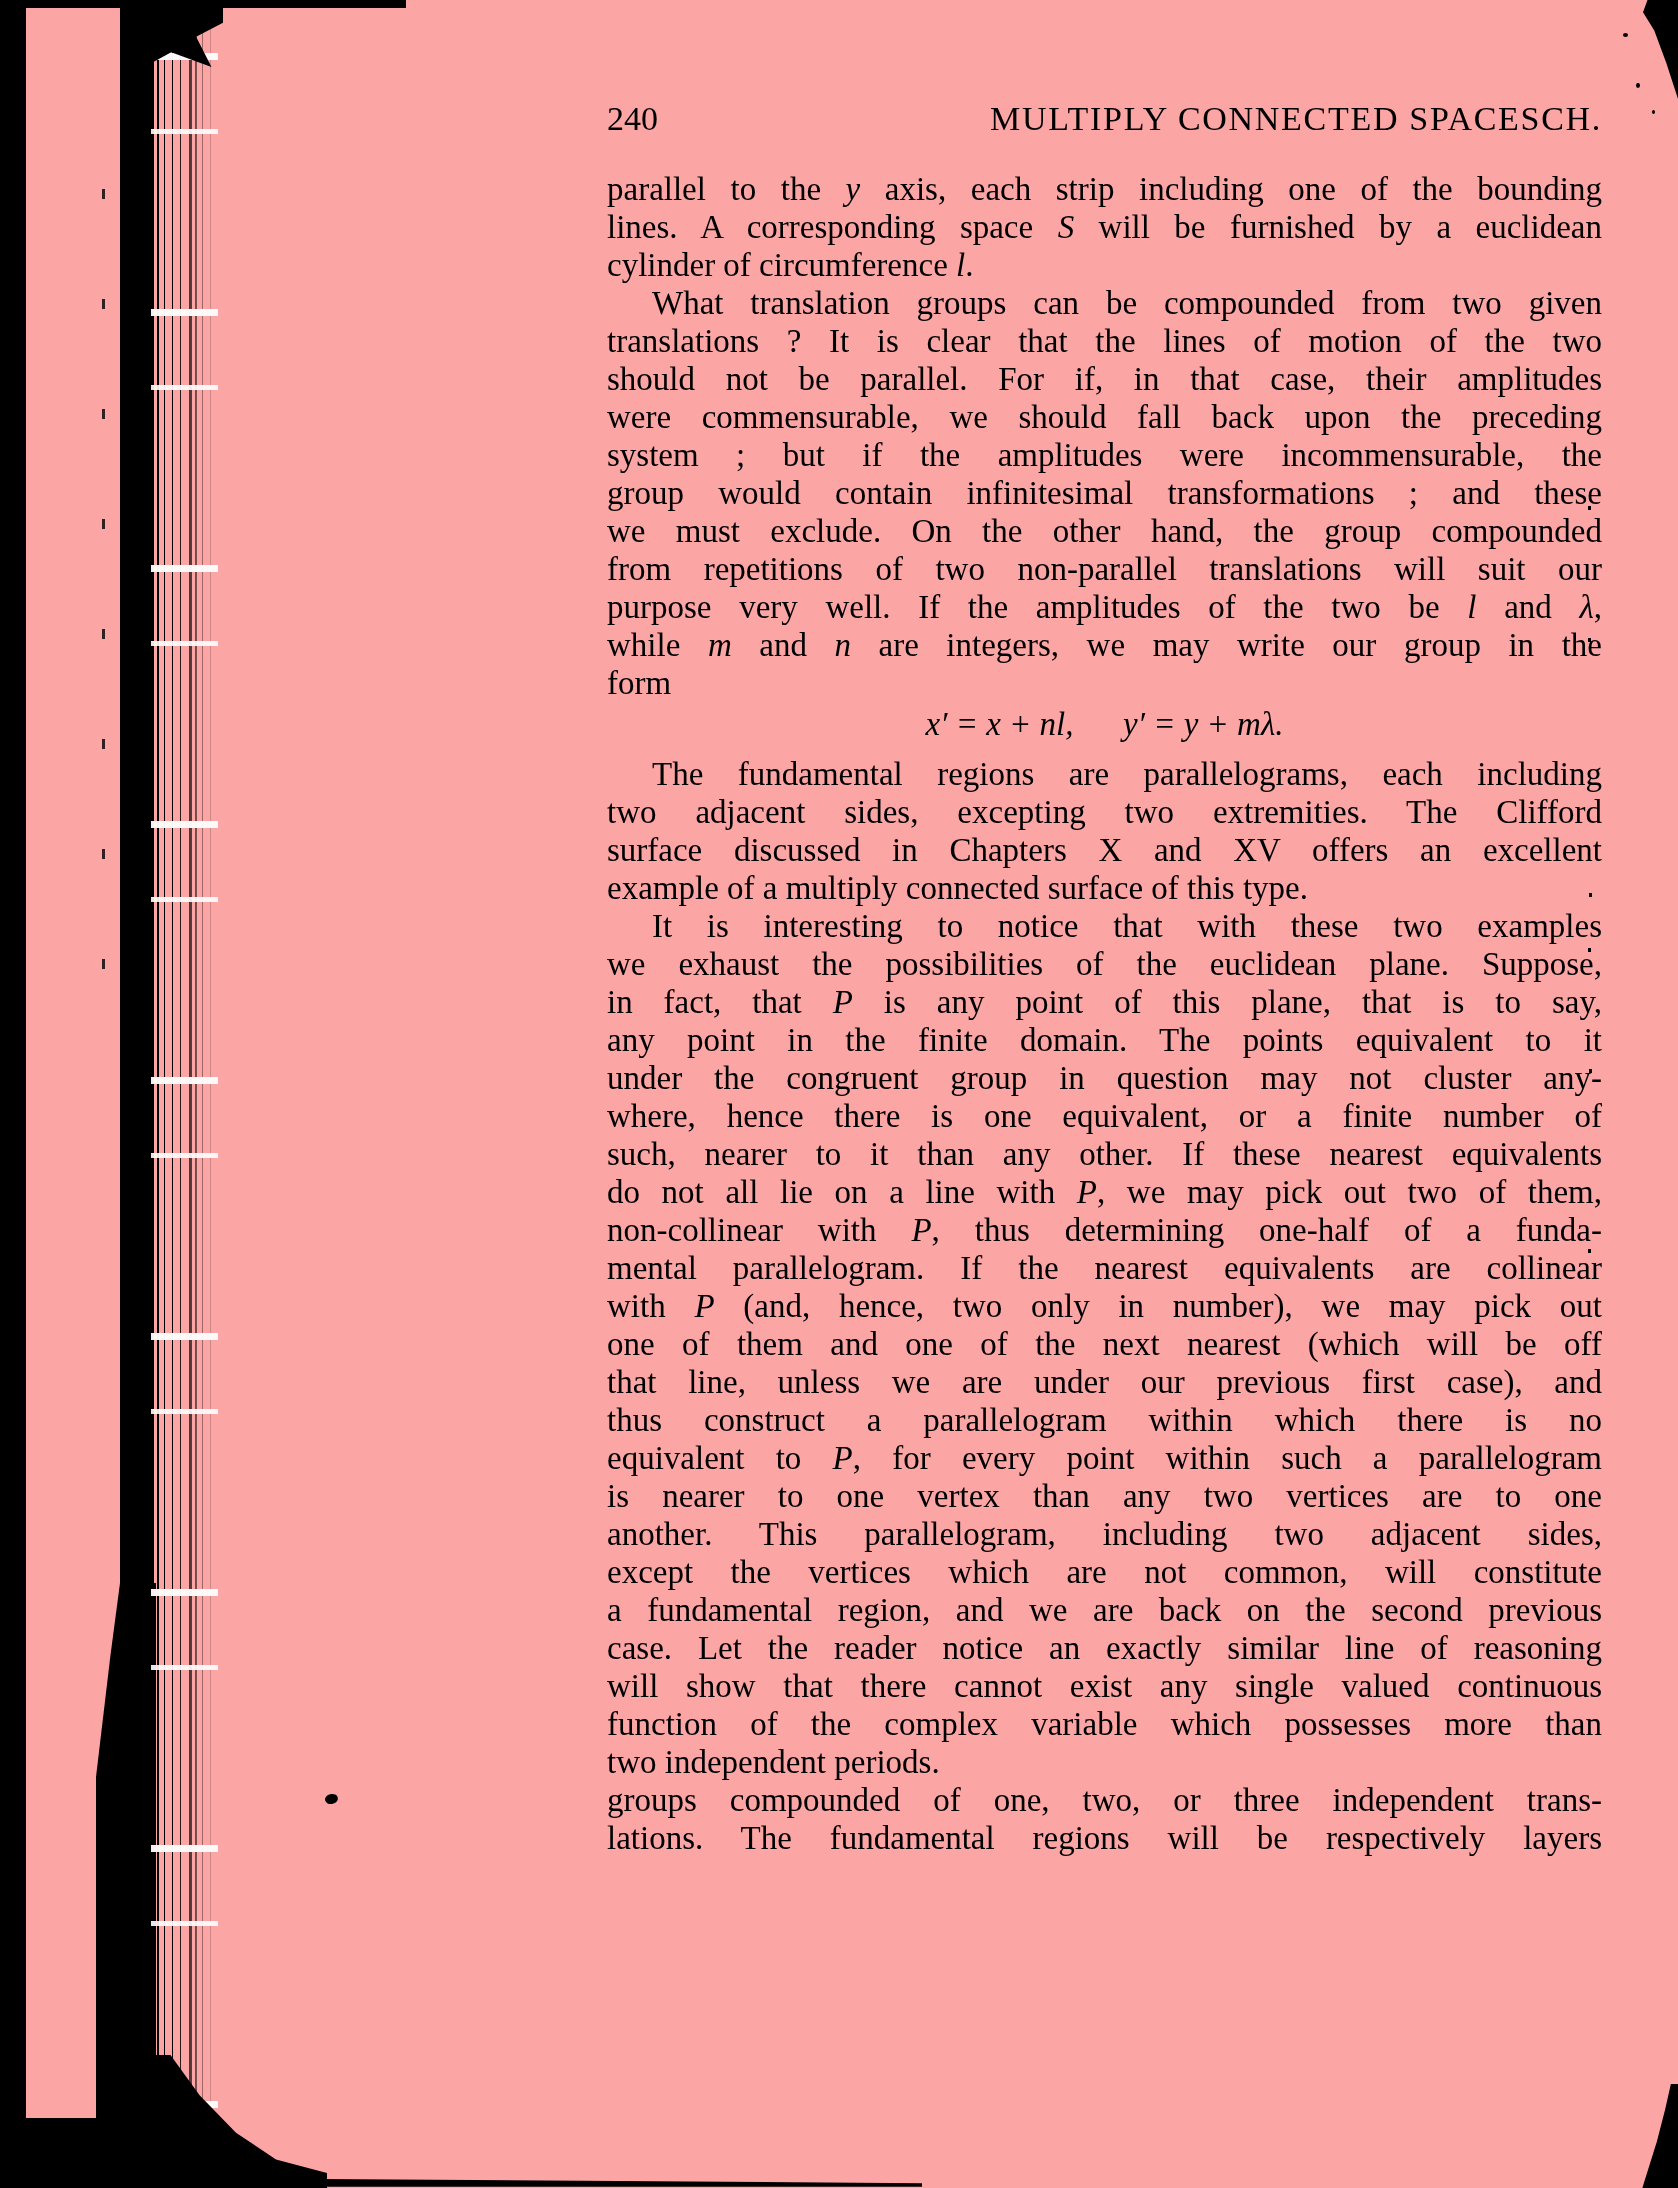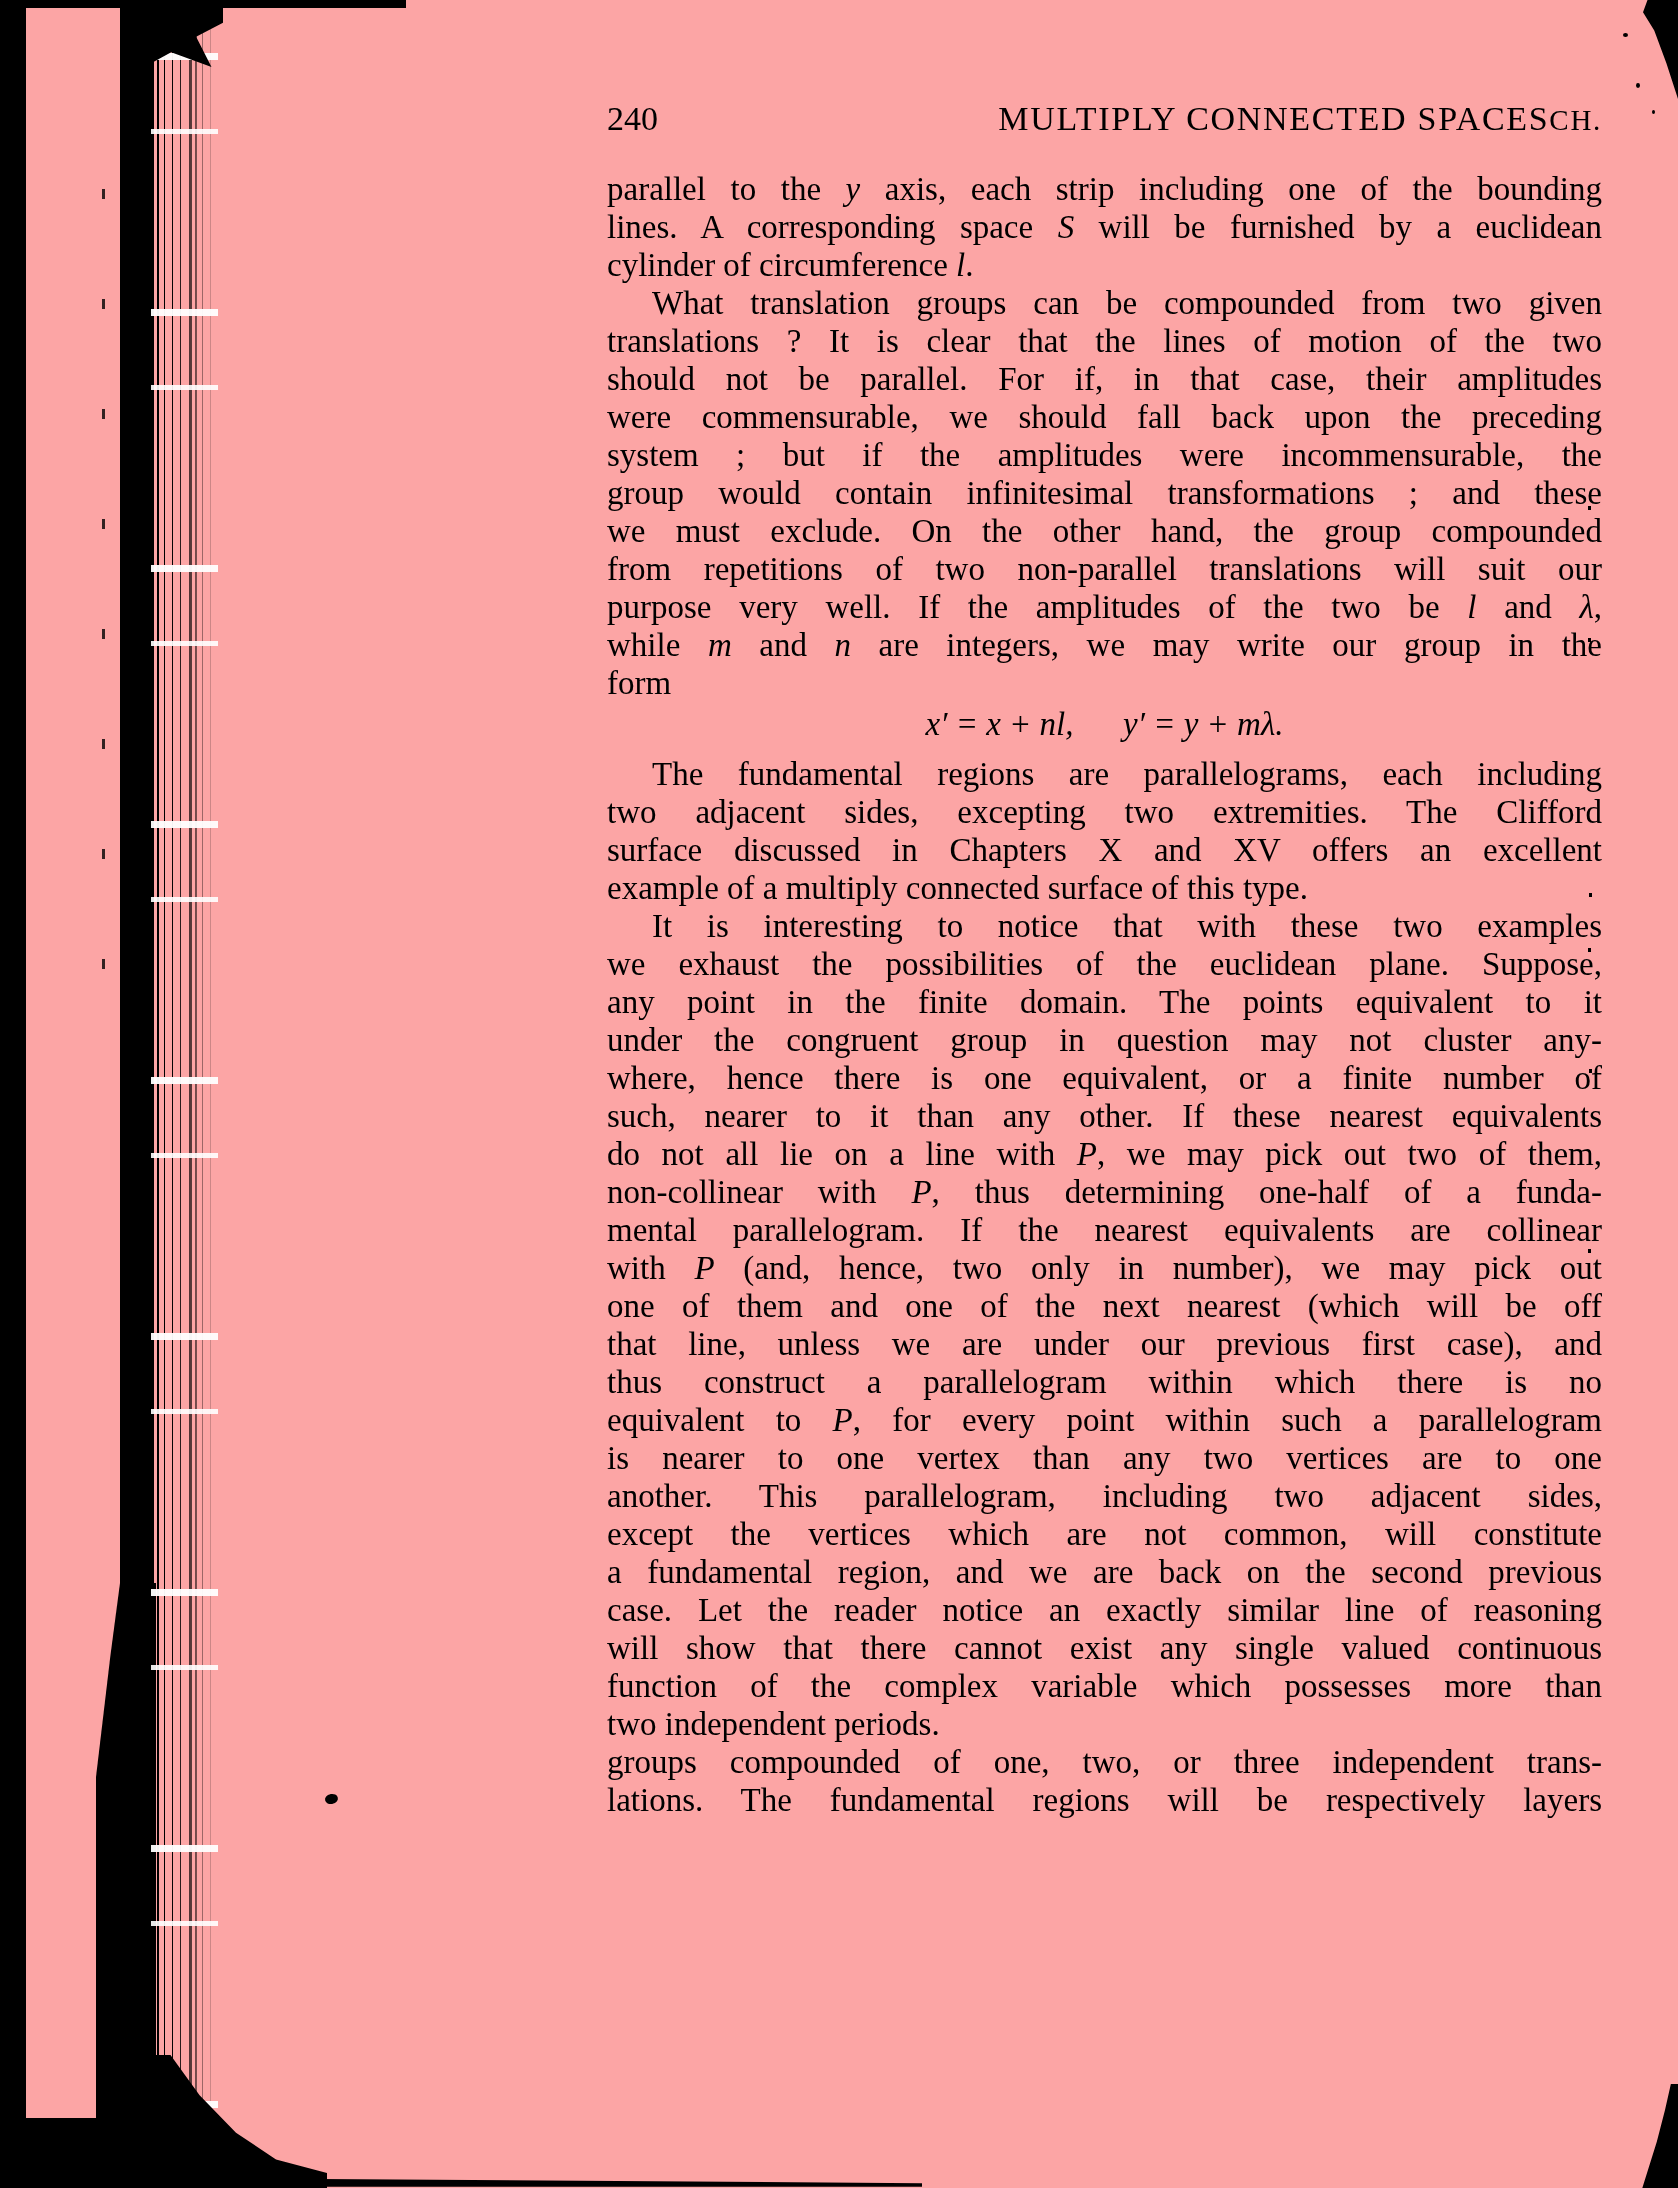--- a/index.html
+++ b/index.html
@@ -60,21 +60,21 @@
   .rs1{left:1588px;top:506px;} .rs2{left:1588px;top:638px;}
   .rs3{left:1589px;top:893px;}.rs4{left:1588px;top:948px;}
   .rs5{left:1589px;top:1069px;}.rs6{left:1588px;top:1249px;}
   
   .header{
     position:absolute;left:607px;top:100px;width:995px;
     display:flex;align-items:baseline;
   }
   .pageno{font-size:34px;}
   .running-title{flex:1;text-align:right;font-size:34px;letter-spacing:1.7px;}
-  .chapter{font-size:29px;letter-spacing:1.7px;}
+  .chapter{font-size:34px;letter-spacing:1.7px;}
   .textblock{position:absolute;left:607px;top:170px;width:995px;font-size:33px;}
   .line{line-height:38px;white-space:normal;}
   .line.just{text-align:justify;text-align-last:justify;text-justify:inter-word;}
   .line.ind{text-indent:45px;}
   .it{font-style:italic;}
   .formula{line-height:41px;text-align:center;margin:1.7px 0 10.3px 0;}
 </style>
 </head>
 <body>
 
@@ -125,20 +125,21 @@
       <div class="line just"><span>purpose very well.  If the amplitudes of the two be </span><span class="it">l</span><span> and </span><span class="it">λ</span><span>,</span></div>
       <div class="line just"><span>while </span><span class="it">m</span><span> and </span><span class="it">n</span><span> are integers, we may write our group in the</span></div>
       <div class="line"><span>form</span></div>
       <div class="line formula"><span class="it">x′ = x + nl,  y′ = y + mλ.</span></div>
       <div class="line ind just"><span>The fundamental regions are parallelograms, each including</span></div>
       <div class="line just"><span>two adjacent sides, excepting two extremities.  The Clifford</span></div>
       <div class="line just"><span>surface discussed in Chapters X and XV offers an excellent</span></div>
       <div class="line"><span>example of a multiply connected surface of this type.</span></div>
       <div class="line ind just"><span>It is interesting to notice that with these two examples</span></div>
       <div class="line just"><span>we exhaust the possibilities of the euclidean plane.  Suppose,</span></div>
+      <div class="line just"><span>in fact, that </span><span class="it">P</span><span> is any point of this plane, that is to say,</span></div>
       <div class="line just"><span>any point in the finite domain.  The points equivalent to it</span></div>
       <div class="line just"><span>under the congruent group in question may not cluster any-</span></div>
       <div class="line just"><span>where, hence there is one equivalent, or a finite number of</span></div>
       <div class="line just"><span>such, nearer to it than any other.  If these nearest equivalents</span></div>
       <div class="line just"><span>do not all lie on a line with </span><span class="it">P</span><span>, we may pick out two of them,</span></div>
       <div class="line just"><span>non-collinear with </span><span class="it">P</span><span>, thus determining one-half of a funda-</span></div>
       <div class="line just"><span>mental parallelogram.  If the nearest equivalents are collinear</span></div>
       <div class="line just"><span>with </span><span class="it">P</span><span> (and, hence, two only in number), we may pick out</span></div>
       <div class="line just"><span>one of them and one of the next nearest (which will be off</span></div>
       <div class="line just"><span>that line, unless we are under our previous first case), and</span></div>

